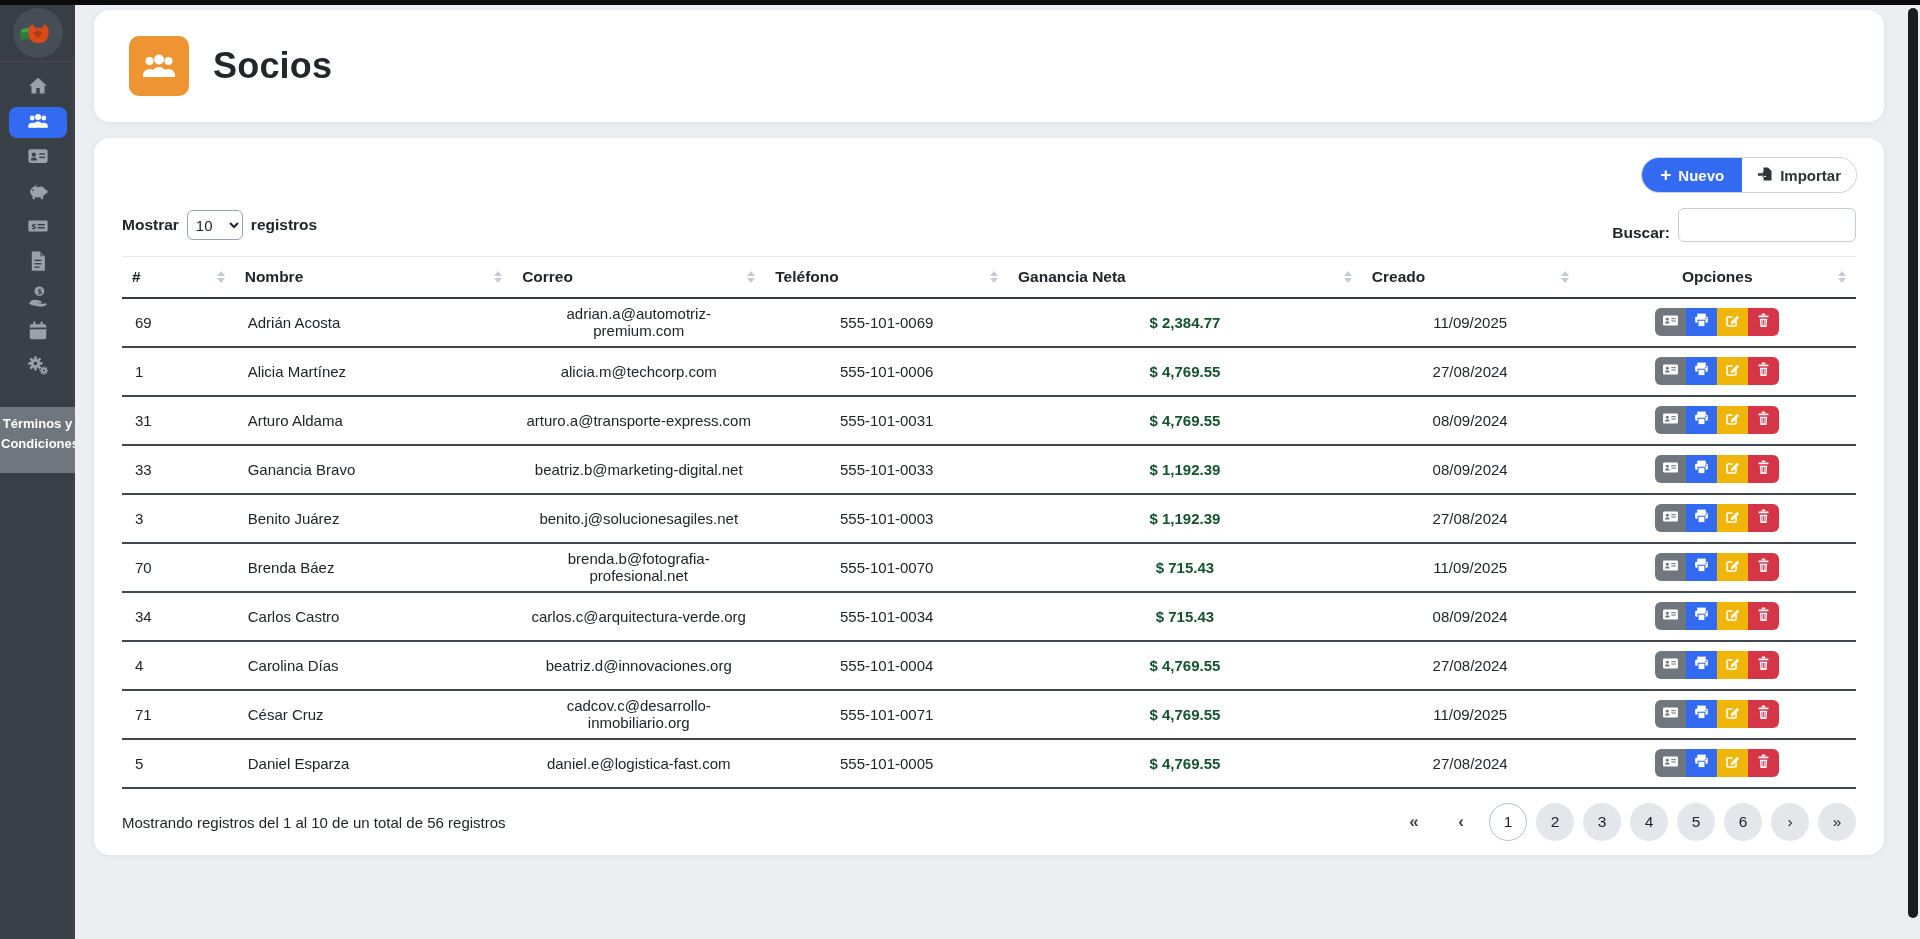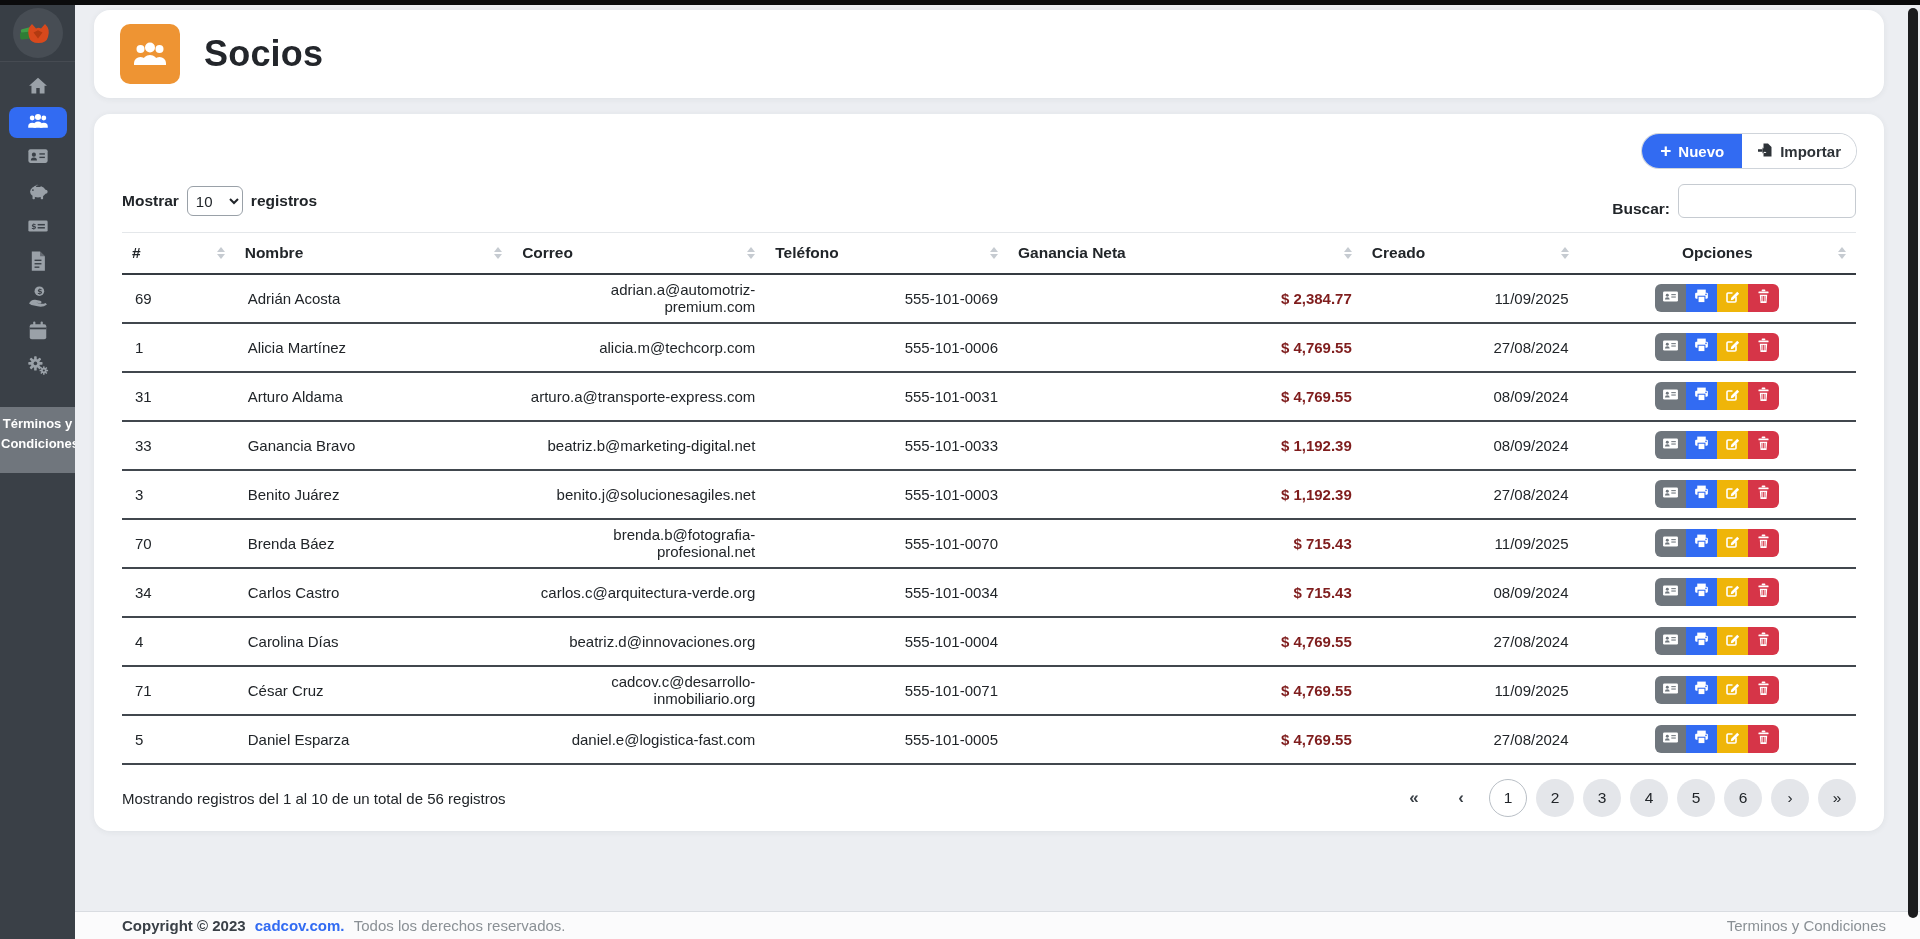--- a/index.html
+++ b/index.html
@@ -38,21 +38,21 @@
             box-shadow:0 0 0 1px rgba(0,0,0,0.06); }
   .user-name { font-size:16px; color:#23272b; font-weight:400; }
   .caret-down { width:0; height:0; border-left:5px solid transparent; border-right:5px solid transparent;
                 border-top:6px solid #343a40; margin-top:2px; }
 
   .content { flex:1; background:#eceef2; padding:5px 36px 0 19px; }
 
   .card { background:#ffffff; border-radius:16px; box-shadow:0 1px 6px rgba(40,50,60,0.07); }
 
   
-  .page-header { height:88px; display:flex; align-items:center; padding-left:26px; gap:24px; }
+  .page-header { height:112px; display:flex; align-items:center; padding-left:35px; gap:24px; }
   .ph-icon { width:60px; height:60px; border-radius:10px; background:#ee9433; color:#fff;
              display:flex; align-items:center; justify-content:center; }
   .ph-icon svg { width:36px; height:28px; }
   .page-title { font-size:36px; font-weight:800; color:#23262b; letter-spacing:0.2px; }
 
   
   .main-card { margin-top:16px; height:717px; padding:20px 28px 0 28px; }
 
   .toolbar-row { display:flex; justify-content:flex-end; height:34px; }
   .btn-group { display:flex; height:34px; border-radius:17px; overflow:hidden;
@@ -82,22 +82,22 @@
   th.c-opc .th-inner { justify-content:center; position:relative; }
   th.c-opc .sort { position:absolute; right:0; }
   .sort { display:flex; flex-direction:column; gap:2px; align-items:center; }
   .sort i { display:block; width:0; height:0; border-left:4.5px solid transparent; border-right:4.5px solid transparent; }
   .sort .up { border-bottom:5.5px solid #c6cbd1; }
   .sort .dn { border-top:5.5px solid #c6cbd1; }
 
   tbody td { height:49px; border-bottom:2px solid #41474e; font-size:15px; color:#212529;
              padding:0 10px; background:#ffffff; }
   td.c-num, td.c-nombre { text-align:left; padding-left:13px;margin-top:47px; }
-  td.c-center { text-align:right; }
-  td.money { color:#7f1d1d; font-weight:700; }
+  td.c-center { text-align:center; }
+  td.money { color:#14532d; font-weight:700; }
   td.c-actions { text-align:center; }
 
   .actions { display:inline-flex; height:28px; border-radius:6px; overflow:hidden; }
   .abtn { width:31px; height:28px; border:none; display:flex; align-items:center;
           justify-content:center; cursor:pointer; color:#fff; }
   .abtn svg { width:17px; height:17px; }
   .a-gray   { background:#6f767d; } .a-gray .cut   { fill:#6f767d; }
   .a-blue   { background:#326bf2; } .a-blue .cut   { fill:#326bf2; }
   .a-yellow { background:#efb509; }
   .a-red    { background:#d63548; } .a-red .cut    { fill:#d63548; }
@@ -850,24 +850,16 @@
                 <button class="pg-btn">6</button>
               </span>
             <button class="pg-btn">›</button>
             <button class="pg-btn">»</button>
           </div>
         </div>
 
       </div>
     </div>
 
-    <footer class="footer">
-      <div>
-        <span class="f-bold">Copyright © 2023</span>
-        <a class="f-link">cadcov.com.</a>
-        <span class="f-gray">Todos los derechos reservados.</span>
-      </div>
-      <div class="f-terms">Terminos y Condiciones</div>
-    </footer>
   </div>
 </div>
 
 <div class="scrollbar-thumb"></div>
 
 </body></html>

